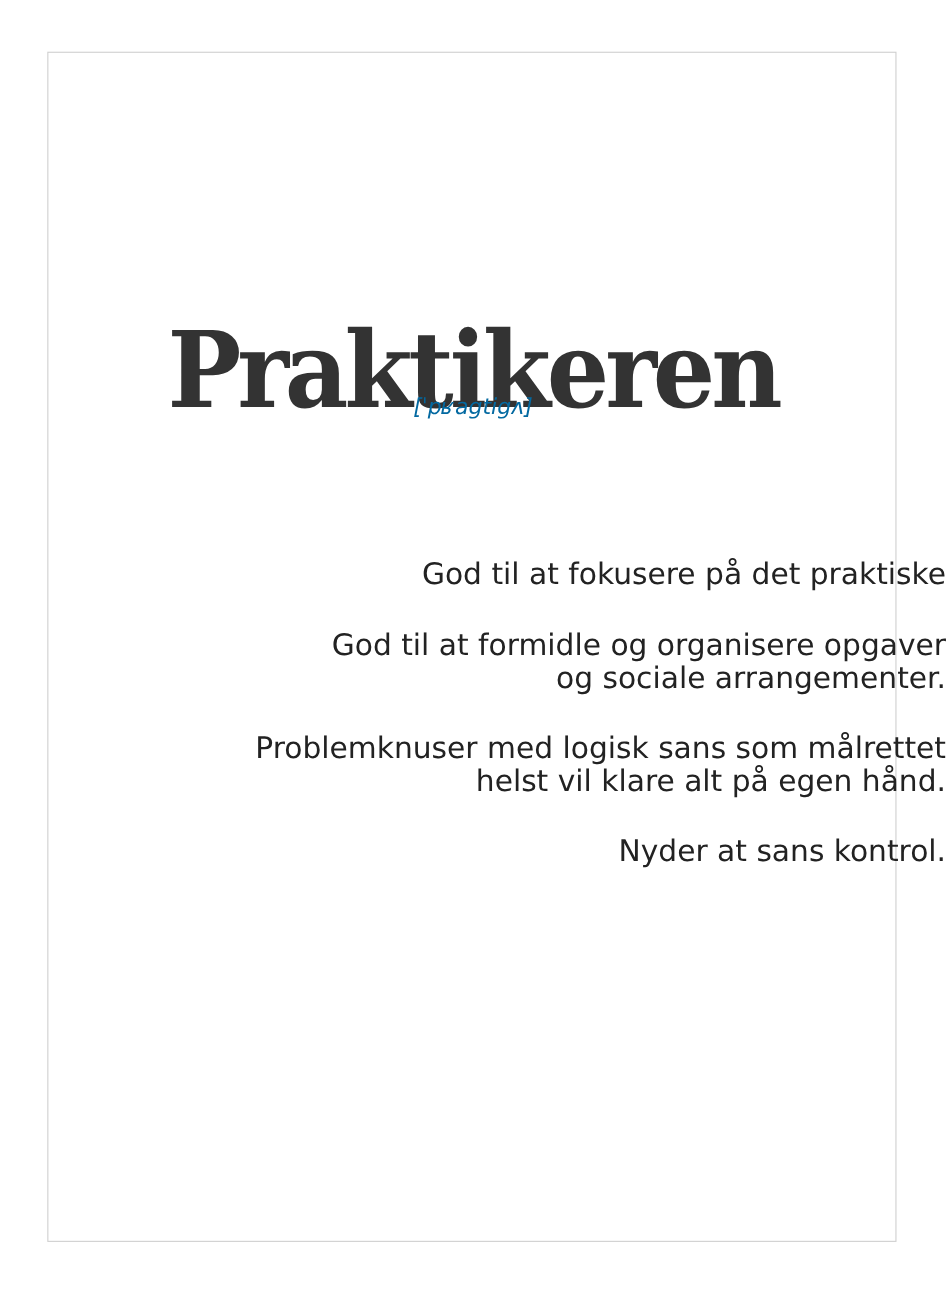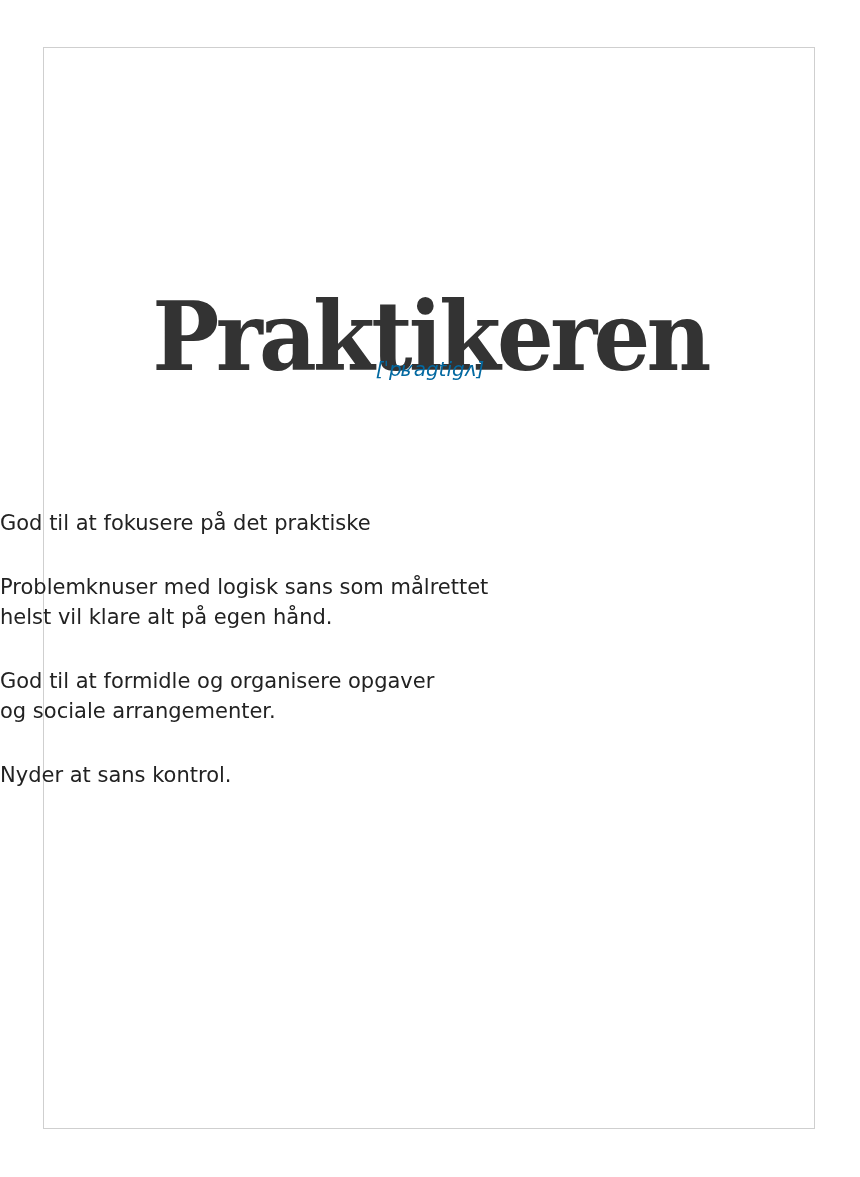--- a/index.html
+++ b/index.html
@@ -48,23 +48,23 @@
       font-style: italic;
       font-size: 20px;
       line-height: 28px;
       color: #0369a1;
     }
     .traits {
       position: absolute;
       left: 0;
       width: 860px;
       top: 508px;
-      text-align: left;
+      text-align: right;
       font-family: "DejaVu Sans", "Liberation Sans", sans-serif;
-      font-size: 21px;
+      font-size: 27px;
       line-height: 30px;
       color: #222222;
     }
     .trait {
       margin: 0 0 34px 0;
     }
     .trait .line {
       display: block;
     }
   </style>
@@ -75,23 +75,23 @@
 
 <h1 class="title">Praktikeren</h1>
 
 <div class="pronunciation">[ˈpʁagtigʌ]</div>
 
 <div class="traits">
   <p class="trait">
     <span class="line">God til at fokusere på det praktiske</span>
   </p>
   <p class="trait">
+    <span class="line">God til at formidle og organisere opgaver</span>
+    <span class="line">og sociale arrangementer.</span>
+  </p>
+  <p class="trait">
     <span class="line">Problemknuser med logisk sans som målrettet</span>
     <span class="line">helst vil klare alt på egen hånd.</span>
-  </p>
-  <p class="trait">
-    <span class="line">God til at formidle og organisere opgaver</span>
-    <span class="line">og sociale arrangementer.</span>
   </p>
   <p class="trait">
     <span class="line">Nyder at sans kontrol.</span>
   </p>
 </div>
 
 </body></html>

